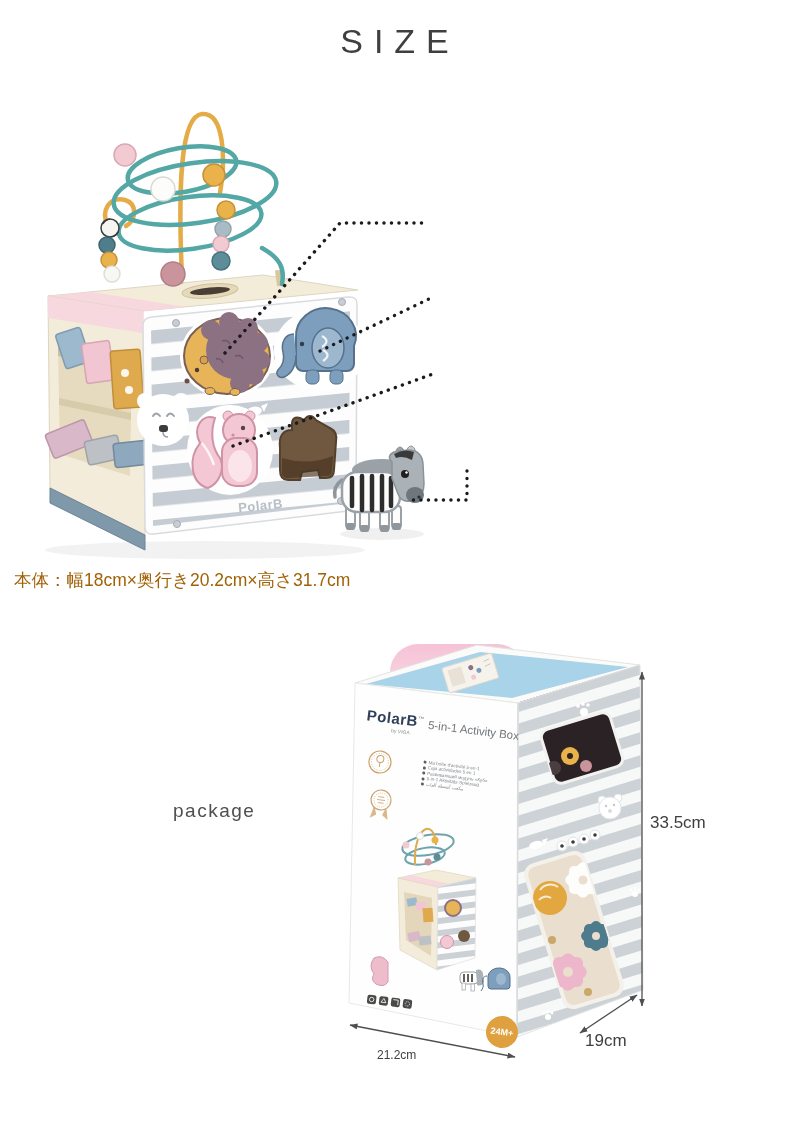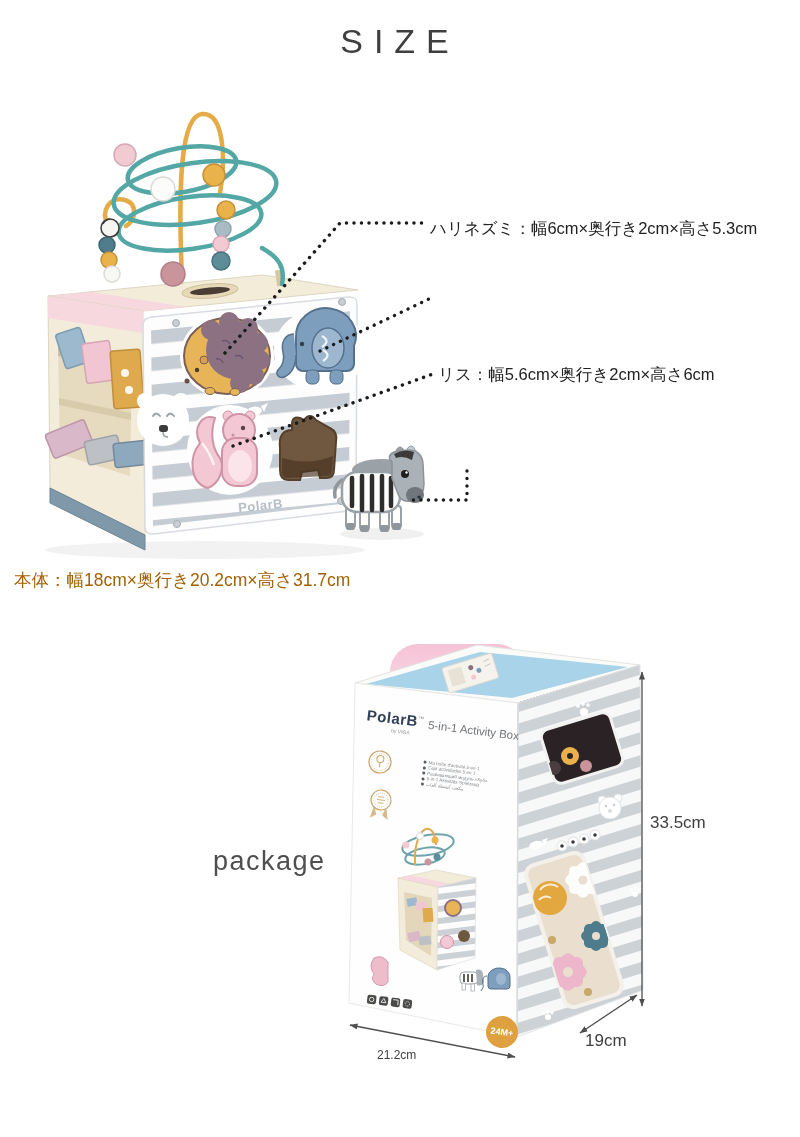--- a/index.html
+++ b/index.html
@@ -7,21 +7,21 @@
         font-family:"Liberation Sans","DejaVu Sans",sans-serif;}
   .abs{position:absolute;}
   #size-title{left:0;top:22px;width:800px;text-align:center;font-size:34px;letter-spacing:11px;
               color:#3f3f3f;font-weight:400;}
   .callout{font-size:16.5px;color:#222;white-space:nowrap;}
   #callout-hedgehog{left:430px;top:218px;}
   #callout-elephant{left:433px;top:288px;}
   #callout-squirrel{left:438px;top:364px;}
   #callout-zebra{left:428px;top:434px;}
   #body-dims{left:14px;top:568px;font-size:17.5px;color:#a16207;}
-  #package-label{left:173px;top:846px;font-size:27px;color:#4f4f4f;letter-spacing:1.5px;margin-left:40px;}
+  #package-label{left:173px;top:800px;font-size:19px;color:#4f4f4f;letter-spacing:1.5px;}
   .dim-label{font-size:17px;color:#3f3f3f;}
   #dim-height{left:650px;top:813px;}
   #dim-width{left:377px;top:1048px;font-size:12px;}
   #dim-depth{left:585px;top:1031px;}
   #pkg-front-text{left:366px;top:706px;width:130px;transform:rotate(7deg);transform-origin:0 0;}
   #pkg-brand{position:absolute;left:2px;top:0;font-size:15px;font-weight:bold;color:#2f4058;letter-spacing:.5px;}
   #pkg-brand sup{font-size:6px;color:#8a8e92;}
   #pkg-brand-sub{position:absolute;left:28px;top:18px;font-size:5px;color:#8a8e92;}
   #pkg-title{position:absolute;left:64px;top:4px;width:95px;font-size:11.5px;line-height:1.25;color:#73777b;}
   #pkg-bullets{position:absolute;left:64px;top:46px;width:100px;}
@@ -218,22 +218,20 @@
 
   <svg class="abs noptr" style="left:0;top:0" width="800" height="620" viewBox="0 0 800 620">
     <g fill="none" stroke="#1b1b1b" stroke-width="3.4" stroke-linecap="round" stroke-dasharray="0.1 7.4">
       <path d="M225,353 L340,223 L423,223"></path>
       <path d="M320,351 L429,299"></path>
       <path d="M233,446 L433,374"></path>
       <path d="M467,471 L467,500 L410,500"></path>
     </g>
   </svg>
 
-  <div class="abs callout" id="callout-hedgehog">ハリネズミ：幅6cm×奥行き2cm×高さ5.3cm</div>
-  <div class="abs callout" id="callout-squirrel">リス：幅5.6cm×奥行き2cm×高さ6cm</div>
   <div class="abs" id="body-dims">本体：幅18cm×奥行き20.2cm×高さ31.7cm</div>
 
   <div class="abs" id="package-label">package</div>
 
   <svg class="abs noptr" style="left:340px;top:640px" width="330" height="420" viewBox="0 0 330 420">
     <defs>
       <linearGradient id="pg" x1="0" y1="0" x2="0" y2="1">
         <stop offset="0" stop-color="#f5c3d6"></stop>
           <stop offset="1" stop-color="#fbe0ea"></stop>
       </linearGradient>

